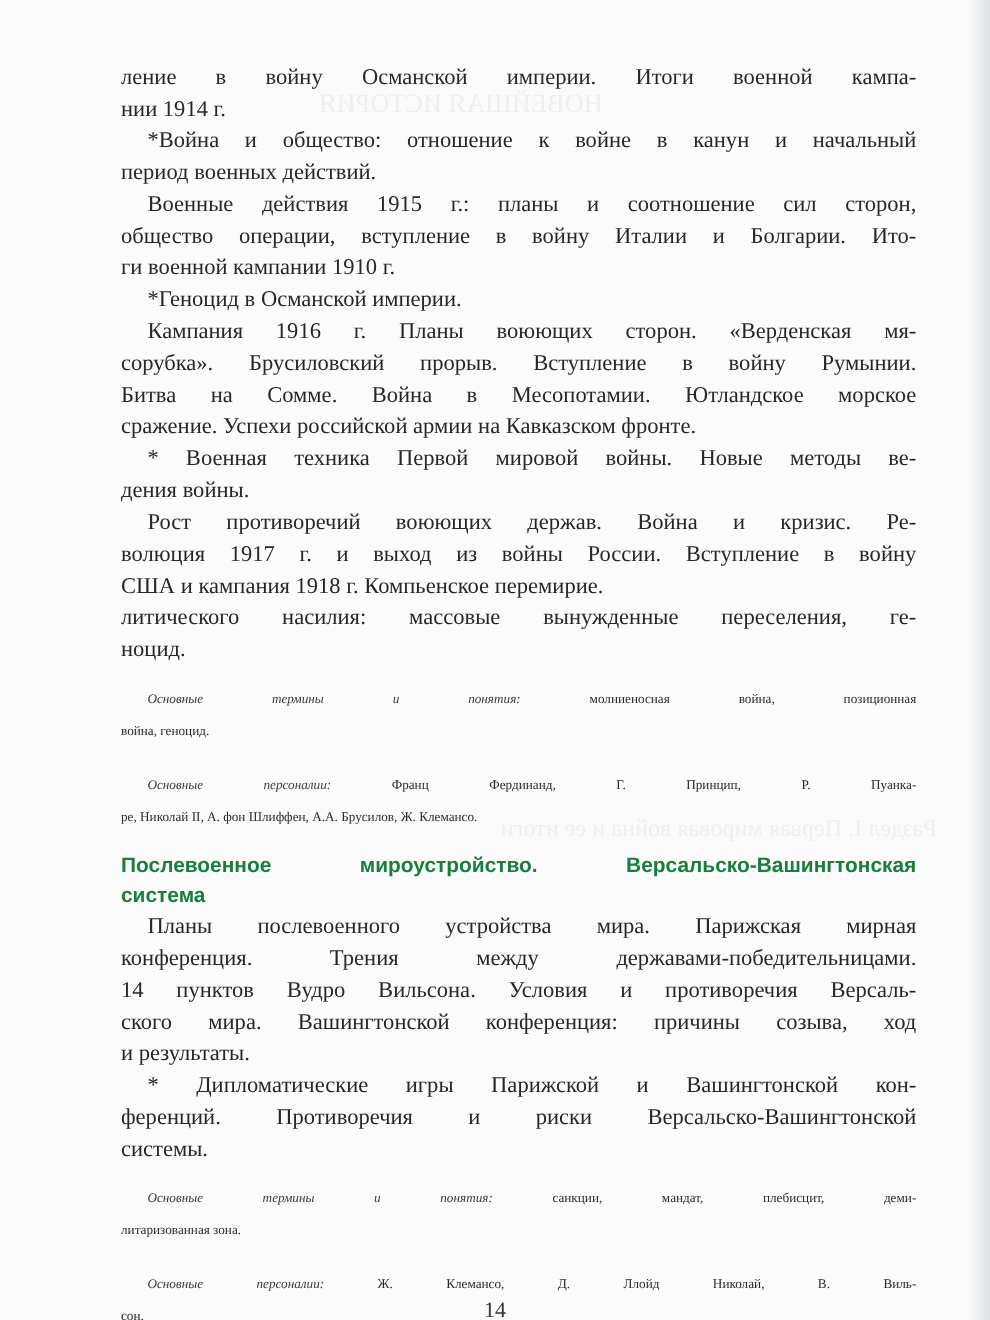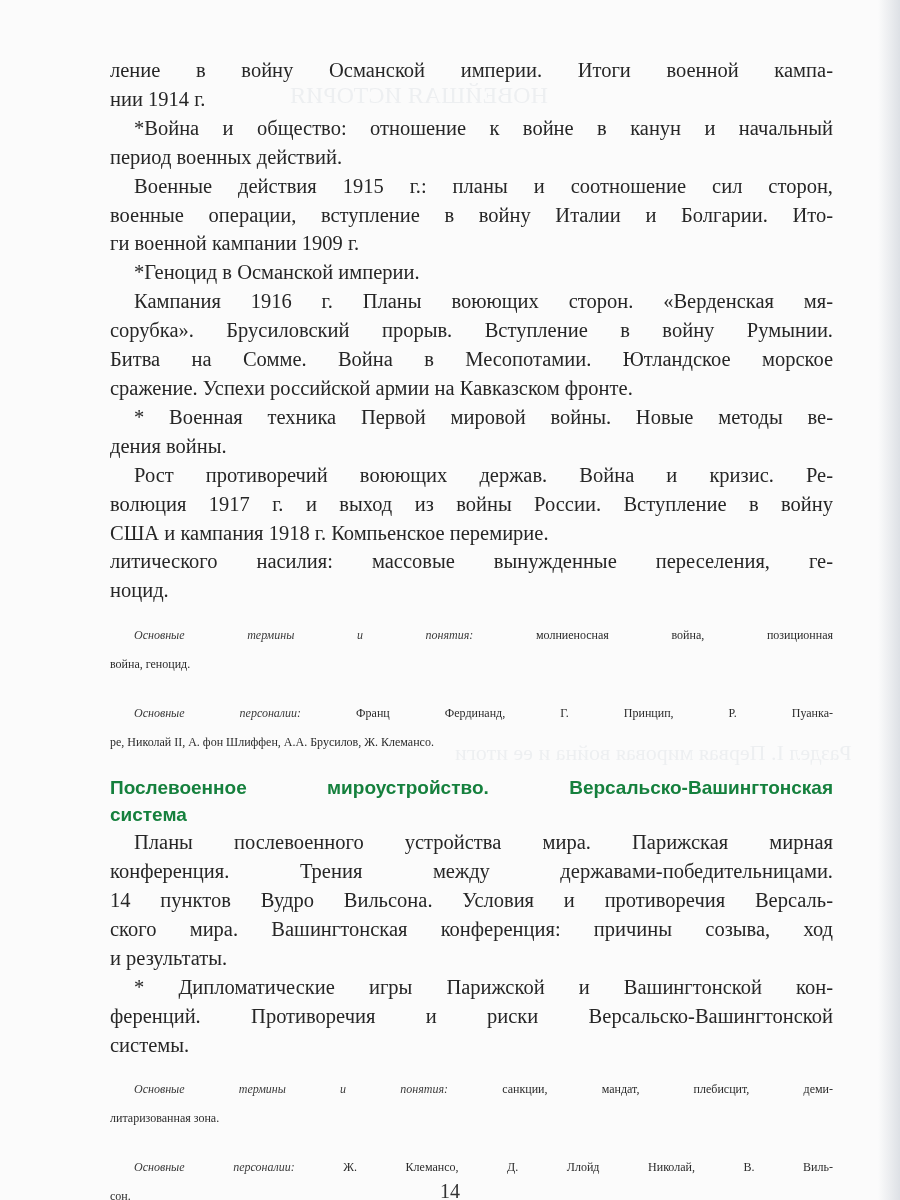--- a/index.html
+++ b/index.html
@@ -58,22 +58,22 @@
 <div class="page-shadow"></div>
 
 <div class="content">
 
   <div class="p">
     <span class="line">ление в войну Османской империи. Итоги военной кампа-</span>
     <span class="line last">нии 1914 г.</span>
     <span class="line ind">*Война и общество: отношение к войне в канун и начальный</span>
     <span class="line last">период военных действий.</span>
     <span class="line ind">Военные действия 1915 г.: планы и соотношение сил сторон,</span>
-    <span class="line">военные операции, вступление в войну Италии и Болгарии. Ито-</span>
-    <span class="line last">ги военной кампании 1909 г.</span>
+    <span class="line">общество операции, вступление в войну Италии и Болгарии. Ито-</span>
+    <span class="line last">ги военной кампании 1910 г.</span>
     <span class="line ind last">*Геноцид в Османской империи.</span>
     <span class="line ind">Кампания 1916 г. Планы воюющих сторон. «Верденская мя-</span>
     <span class="line">сорубка». Брусиловский прорыв. Вступление в войну Румынии.</span>
     <span class="line">Битва на Сомме. Война в Месопотамии. Ютландское морское</span>
     <span class="line last">сражение. Успехи российской армии на Кавказском фронте.</span>
     <span class="line ind">* Военная техника Первой мировой войны. Новые методы ве-</span>
     <span class="line last">дения войны.</span>
     <span class="line ind">Рост противоречий воюющих держав. Война и кризис. Ре-</span>
     <span class="line">волюция 1917 г. и выход из войны России. Вступление в войну</span>
     <span class="line last">США и кампания 1918 г. Компьенское перемирие.</span>
@@ -93,21 +93,21 @@
 
   <div class="heading">
     <span class="line">Послевоенное мироустройство. Версальско-Вашингтонская</span>
     <span class="line last">система</span>
   </div>
 
   <div class="p">
     <span class="line ind">Планы послевоенного устройства мира. Парижская мирная</span>
     <span class="line">конференция. Трения между державами-победительницами.</span>
     <span class="line">14 пунктов Вудро Вильсона. Условия и противоречия Версаль-</span>
-    <span class="line">ского мира. Вашингтонская конференция: причины созыва, ход</span>
+    <span class="line">ского мира. Вашингтонской конференция: причины созыва, ход</span>
     <span class="line last">и результаты.</span>
     <span class="line ind">* Дипломатические игры Парижской и Вашингтонской кон-</span>
     <span class="line">ференций. Противоречия и риски Версальско-Вашингтонской</span>
     <span class="line last">системы.</span>
   </div>
 
   <div class="sans">
     <span class="line ind"><span class="lbl">Основные термины и понятия:</span><span> санкции, мандат, плебисцит, деми-</span></span>
     <span class="line last">литаризованная зона.</span>
   </div>

